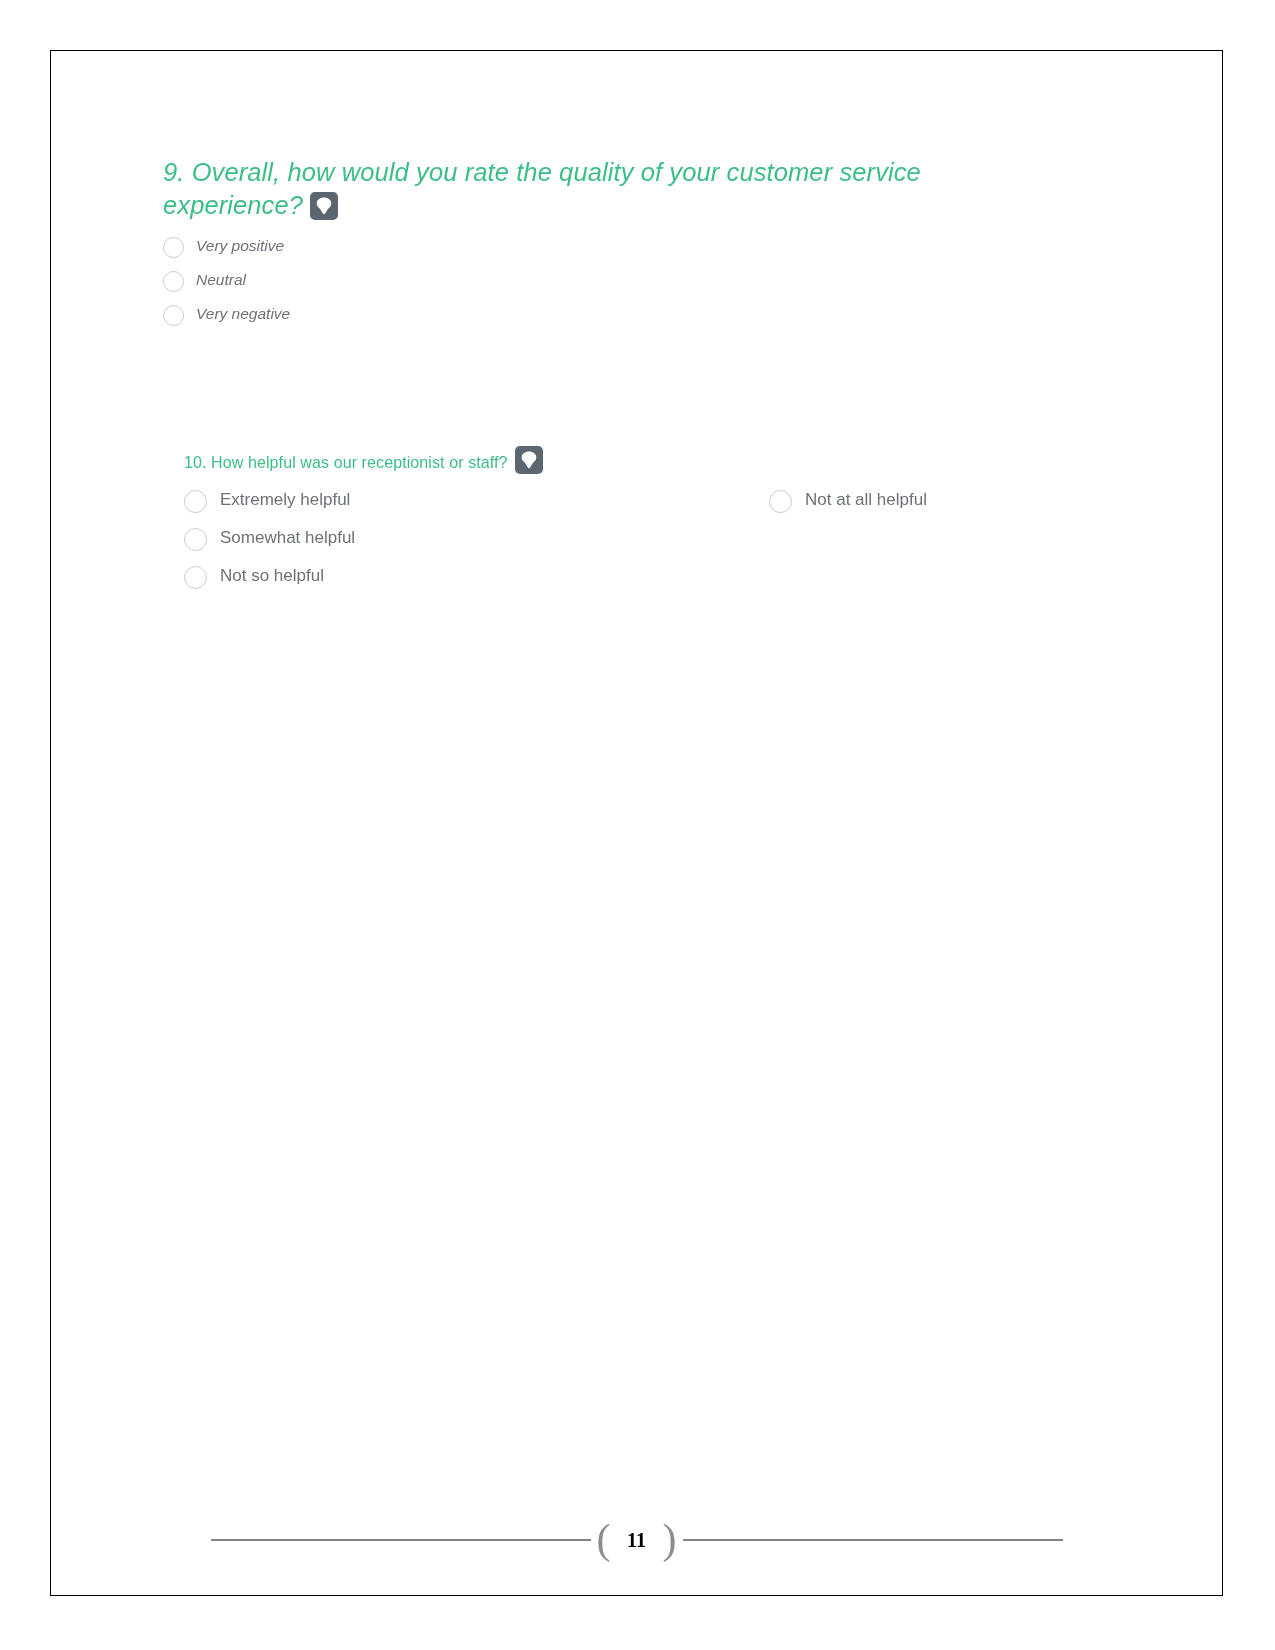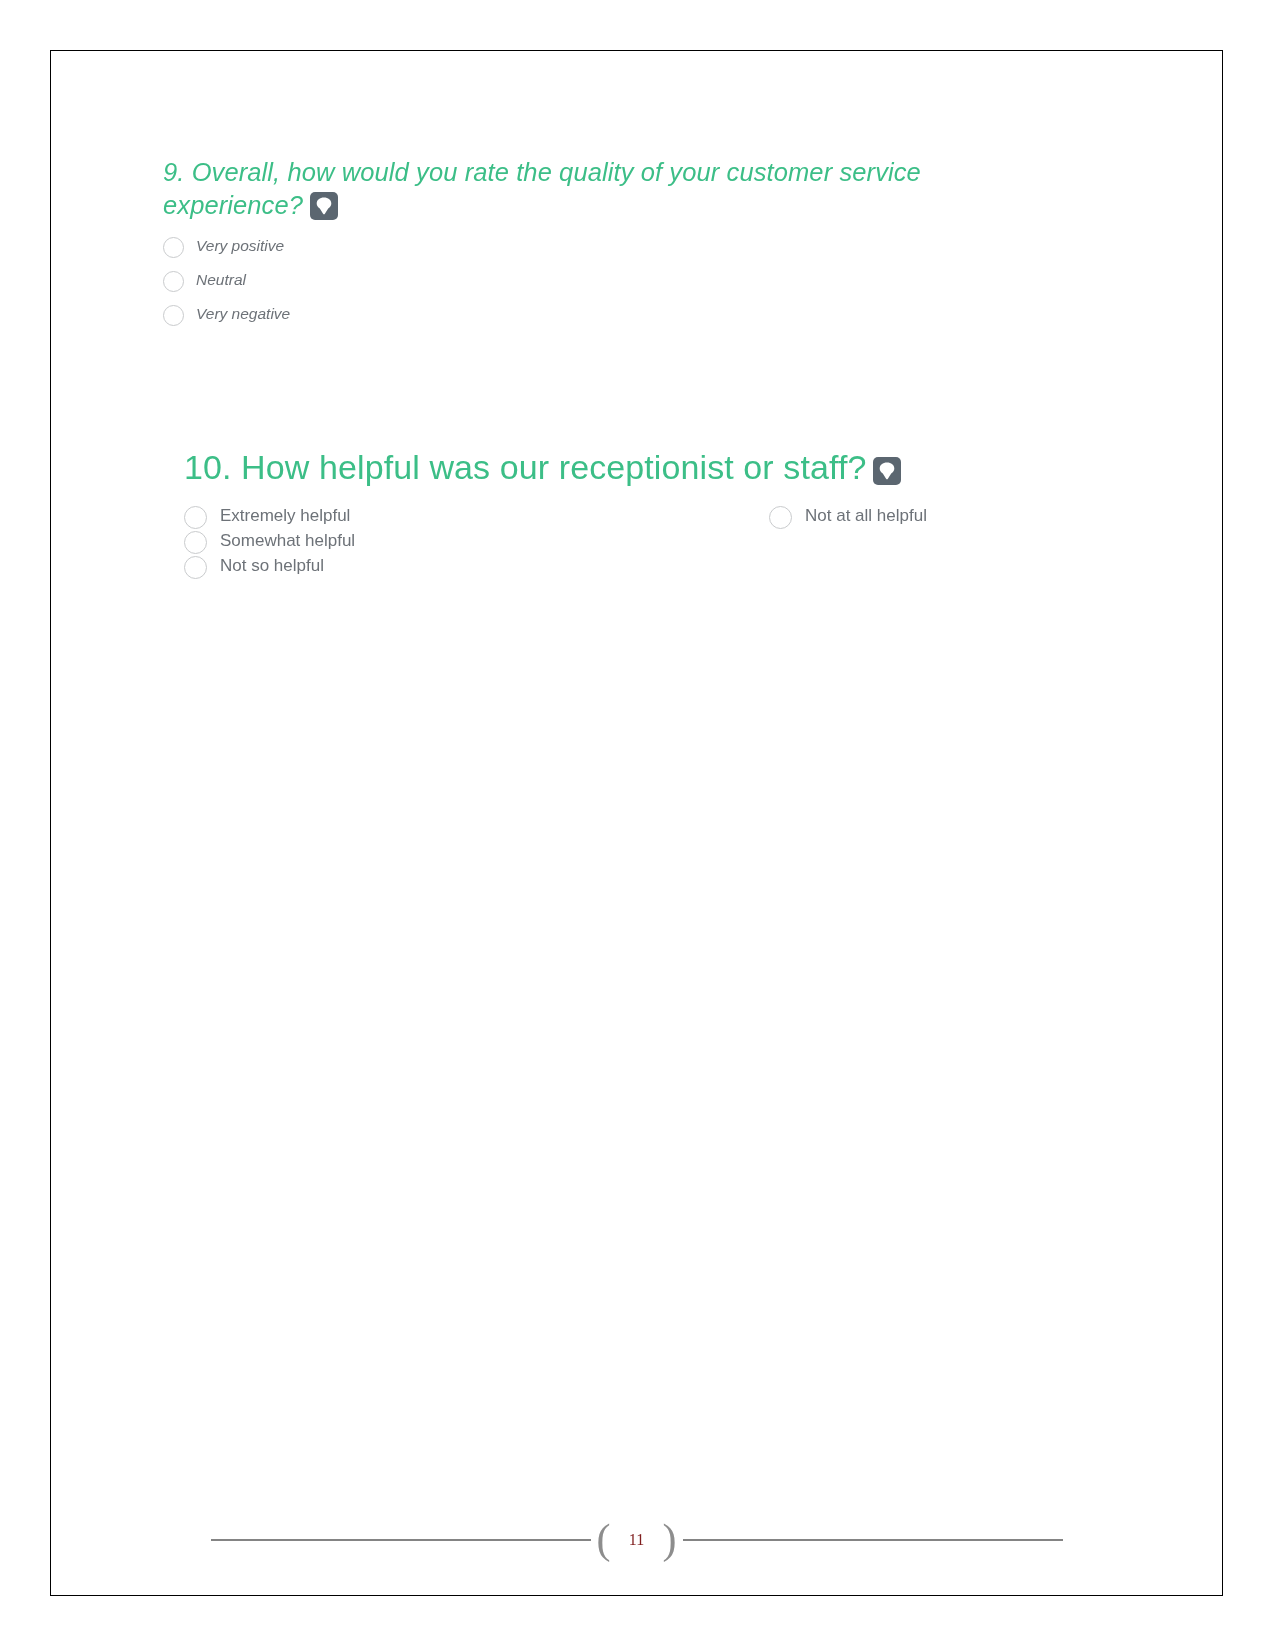--- a/index.html
+++ b/index.html
@@ -35,21 +35,21 @@
   .q10 { left: 133px; top: 395px; width: 940px; }
 
   .q-heading {
     color: #3cbe87;
     font-weight: 400;
     line-height: 1.28;
     margin: 0 0 16px 0;
     letter-spacing: 0.1px;
   }
   .q9 .q-heading { font-size: 25.5px; width: 905px; }
-  .q10 .q-heading { font-size: 34px; white-space: nowrap; }
+  .q10 .q-heading { font-size: 16px; white-space: nowrap; }
 
   .q-heading .qtext { vertical-align: baseline; }
 
   
   .comment-icon {
     display: inline-block;
     width: 28px;
     height: 28px;
     border-radius: 5px;
     background: #5b6670;
@@ -64,21 +64,21 @@
   }
 
   
   .options {
     display: grid;
     grid-template-columns: 510px 1fr;
     grid-auto-flow: column;
     grid-template-rows: repeat(3, auto);
   }
   .q9 .options { margin-top: 14px; row-gap: 13px; }
-  .q10 .options { margin-top: 12px; row-gap: 2px; grid-template-columns: 585px 1fr; }
+  .q10 .options { margin-top: 12px; row-gap: 15px; grid-template-columns: 585px 1fr; }
 
   .option {
     display: flex;
     color: #6d7278;
     font-weight: 400;
   }
   .q9 .option { font-size: 15.5px; }
   .q10 .option { font-size: 17px; }
 
   .radio {
@@ -122,23 +122,24 @@
     font-size: 42px;
     font-weight: 300;
     line-height: 1;
     font-family: "Liberation Serif", serif;
     position: absolute;
     top: 1px;
   }
   .brace-left { left: 6px; }
   .brace-right { right: 6px; }
   .page-number {
-    font-size: 16px;
-    color: #7f1d1d;
+    font-size: 20px;
+    color: #000000;
     font-family: "Liberation Serif", serif;
+    font-weight: bold;
   }
 </style>
 </head>
 <body>
 
 <div class="page">
 
   <div class="question-block q9">
     <div class="q-heading">
       <span class="qtext">9. Overall, how would you rate the quality of your customer service experience?</span><span class="comment-icon">

